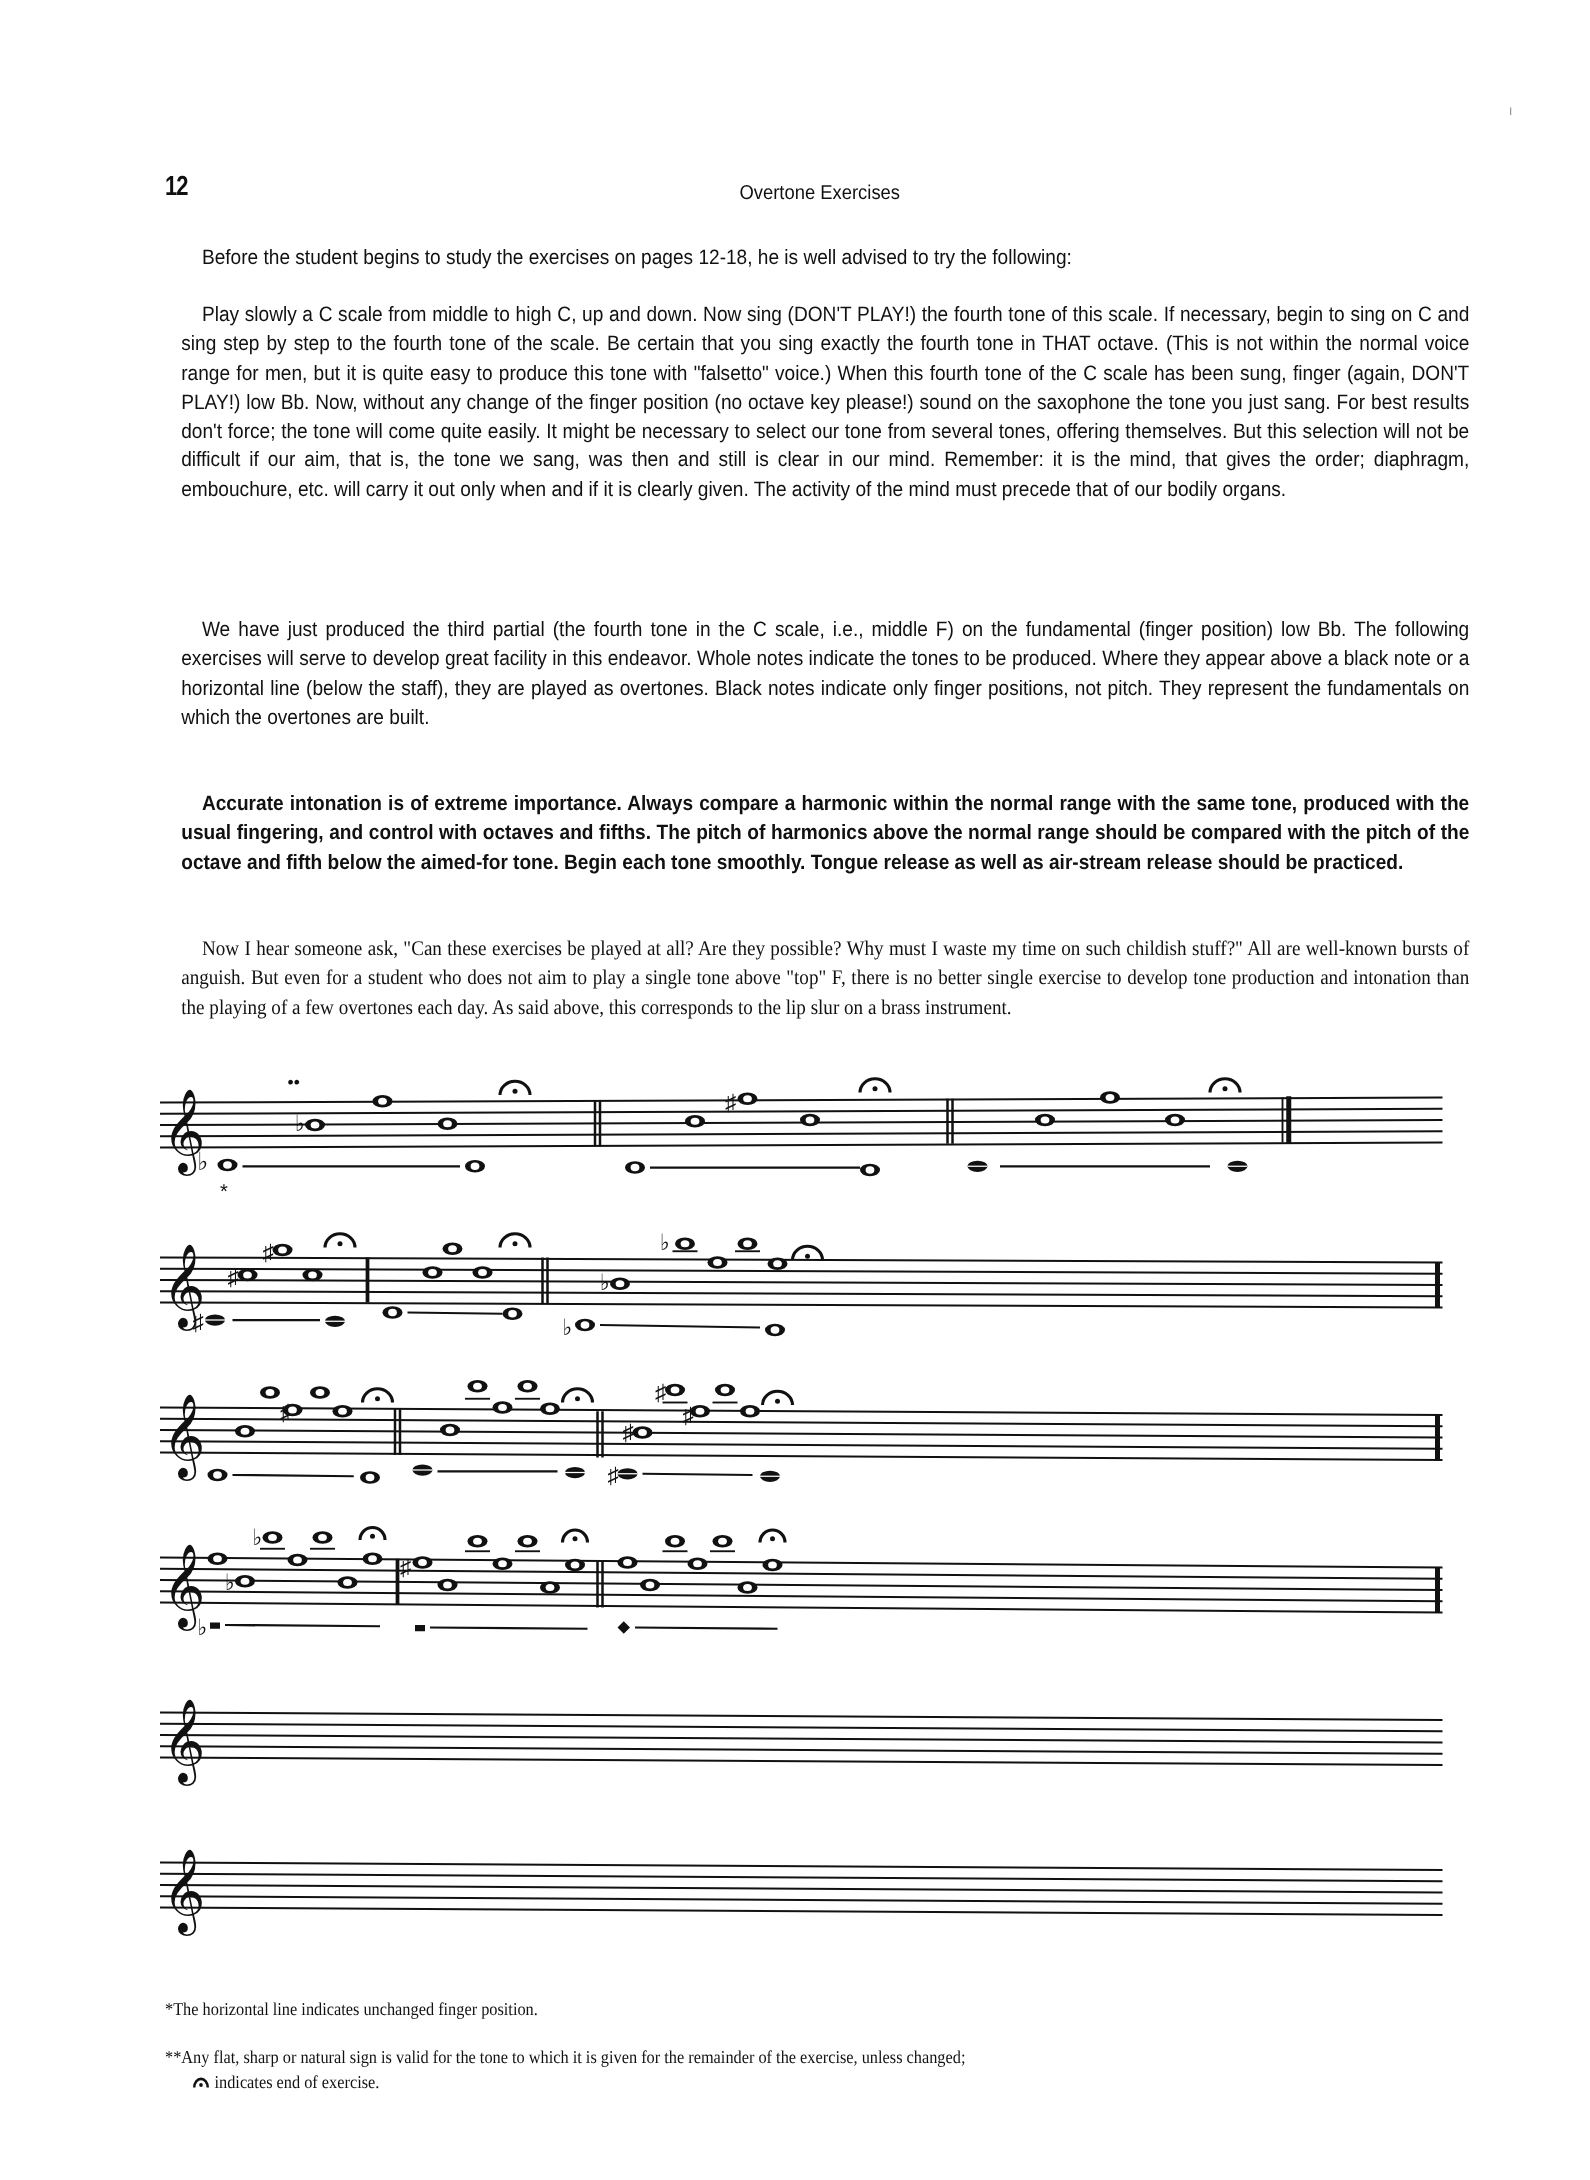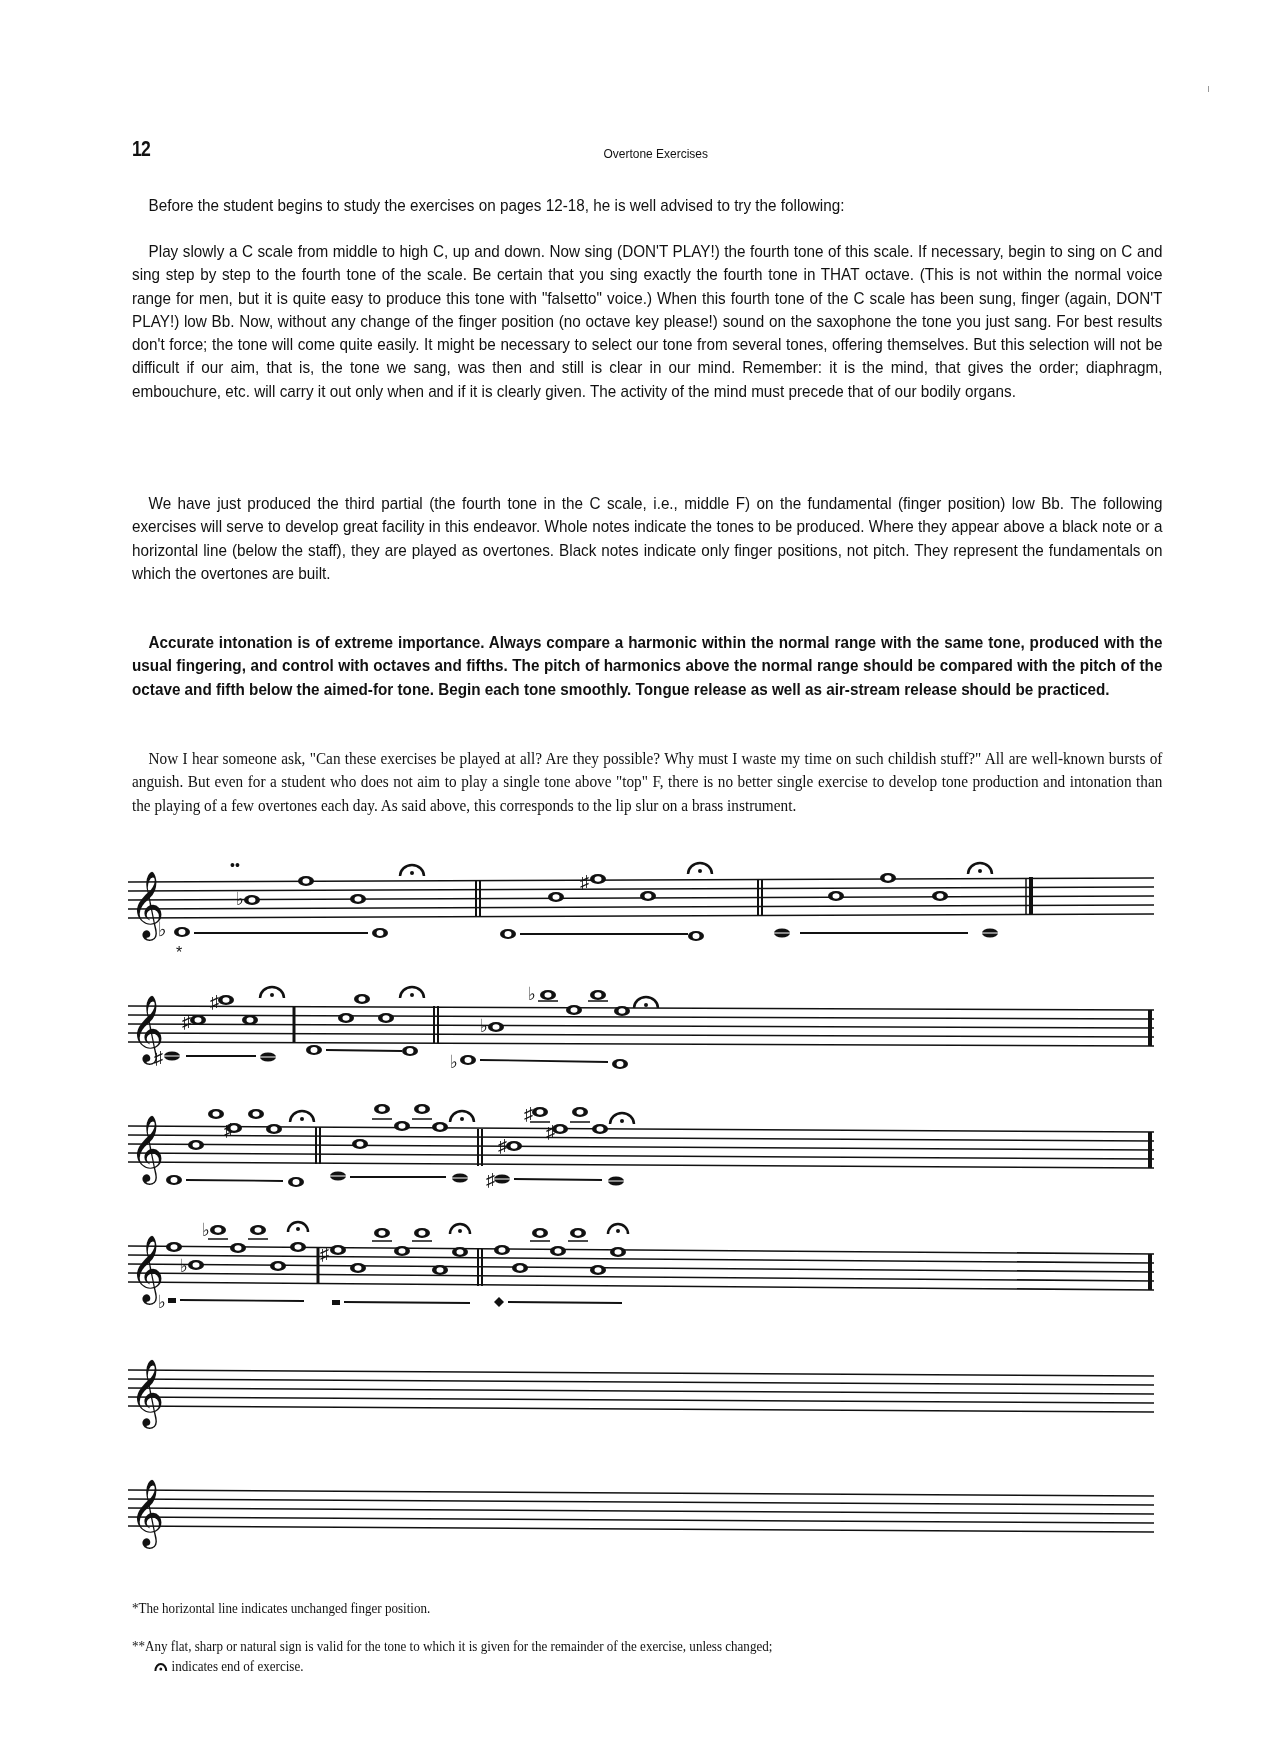--- a/index.html
+++ b/index.html
@@ -8,25 +8,25 @@
       font-family: "Liberation Sans Narrow", "Liberation Sans", "DejaVu Sans Condensed", sans-serif;
       color: #111111;
     }
     .page-number {
       position: absolute; left: 132px; top: 136px;
       font-size: 22px; font-weight: bold; letter-spacing: -1px;
       transform: scaleX(0.8); transform-origin: left top;
     }
     .page-title {
       position: absolute; left: 0; width: 1272px; top: 146px; text-align: center;
-      font-size: 13px;
+      font-size: 16px;
     }
     .page-title span { display: inline-block; transform: scaleX(0.92); margin-left: 40px; }
     .text-block {
-      position: absolute; left: 132px; width: 1030px;
+      position: absolute; left: 145px; width: 1030px;
       font-size: 16.6px; line-height: 23.3px;
       text-align: justify;
     }
     .text-block p { margin: 0; text-indent: 18px; }
     .text-block .cond { display: block; transform: scaleX(0.92); transform-origin: left top; width: 1120px; }
     #intro { top: 194px; }
     #p1 { top: 240px; }
     #p2 { top: 492px; }
     #p3 { top: 631px; font-weight: bold; }
     #p4 { top: 747px; font-family: Liberation Serif, serif; }

